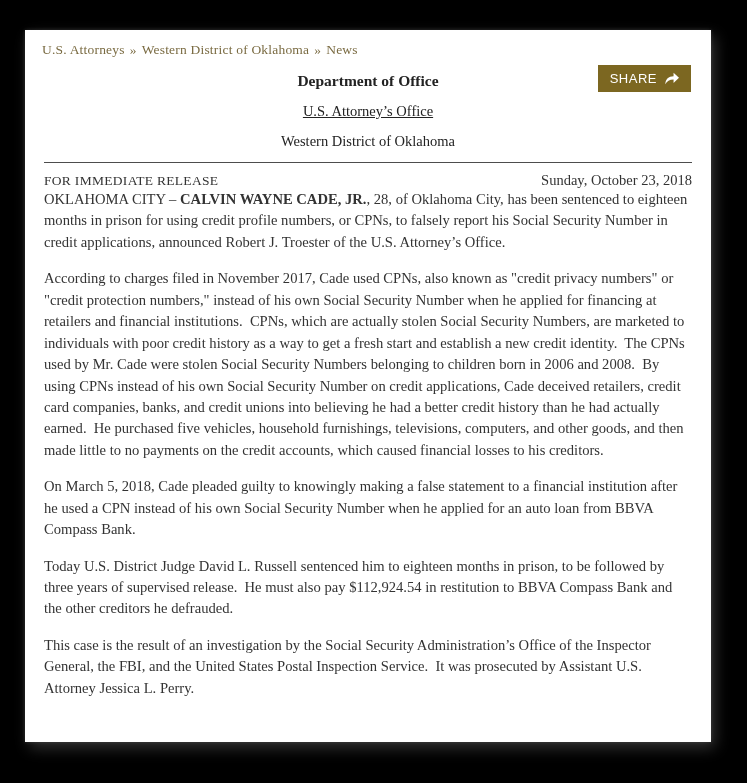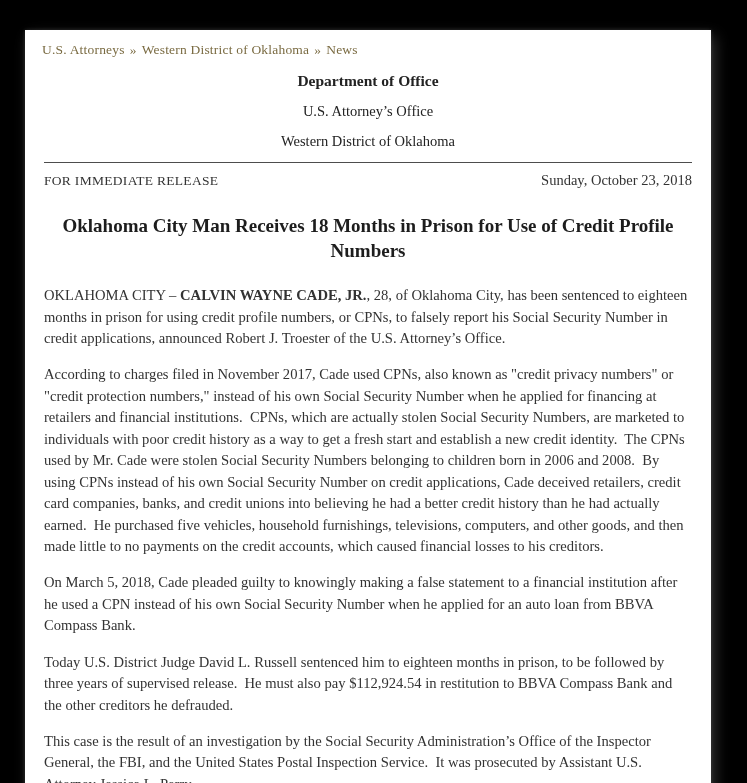--- a/index.html
+++ b/index.html
@@ -44,20 +44,21 @@
     color: #222222;
   }
   .masthead .agency {
     font-weight: bold;
     font-size: 15.5px;
     margin-bottom: 13px;
   }
   .masthead .office {
     font-size: 14.5px;
     margin-bottom: 13px;
+    text-decoration: underline;
   }
   .masthead .district {
     font-size: 14.5px;
     margin-bottom: 6px;
   }
   
   .share-button {
     position: absolute;
     top: 35px;
     right: 20px;
@@ -111,35 +112,42 @@
   .body strong { font-weight: bold; }
 </style>
 </head>
 <body>
 
 <div class="page">
   <div class="card">
 
     <nav class="breadcrumb"><a href="#">U.S. Attorneys</a><span class="sep">»</span><a href="#">Western District of Oklahoma</a><span class="sep">»</span><a href="#">News</a></nav>
 
+    <button class="share-button">
+      <span class="share-label">SHARE</span>
+      <span class="share-icon">
+        <svg width="16" height="14" viewBox="0 0 20 18" aria-hidden="true">
+          <path d="M12 1 L19 7.5 L12 14 L12 9.6 C6.6 9.6 3.6 11.6 1.4 15.8 C1.7 8.9 5.6 5.6 12 5.4 Z" fill="#ffffff"></path>
+        </svg>
+      </span>
+    </button>
 
     <header class="masthead">
       <div class="agency">Department of Office</div>
       <div class="office">U.S. Attorney’s Office</div>
       <div class="district">Western District of Oklahoma</div>
     </header>
 
     <hr class="divider">
 
     <div class="meta-row">
       <span class="kicker">FOR IMMEDIATE RELEASE</span>
       <span class="date">Sunday, October 23, 2018</span>
     </div>
 
-    <h1 class="title">Oklahoma City Man Receives 18 Months in Prison for Use of Credit Profile Numbers</h1>
 
     <div class="body">
       <p><span>OKLAHOMA CITY – </span><strong>CALVIN WAYNE CADE, JR.</strong><span>, 28, of Oklahoma City, has been sentenced to eighteen months in prison for using credit profile numbers, or CPNs, to falsely report his Social Security Number in credit applications, announced Robert J. Troester of the U.S. Attorney’s Office.</span></p>
       <p>According to charges filed in November 2017, Cade used CPNs, also known as "credit privacy numbers" or "credit protection numbers," instead of his own Social Security Number when he applied for financing at retailers and financial institutions.  CPNs, which are actually stolen Social Security Numbers, are marketed to individuals with poor credit history as a way to get a fresh start and establish a new credit identity.  The CPNs used by Mr. Cade were stolen Social Security Numbers belonging to children born in 2006 and 2008.  By using CPNs instead of his own Social Security Number on credit applications, Cade deceived retailers, credit card companies, banks, and credit unions into believing he had a better credit history than he had actually earned.  He purchased five vehicles, household furnishings, televisions, computers, and other goods, and then made little to no payments on the credit accounts, which caused financial losses to his creditors.</p>
       <p>On March 5, 2018, Cade pleaded guilty to knowingly making a false statement to a financial institution after he used a CPN instead of his own Social Security Number when he applied for an auto loan from BBVA Compass Bank.</p>
       <p>Today U.S. District Judge David L. Russell sentenced him to eighteen months in prison, to be followed by three years of supervised release.  He must also pay $112,924.54 in restitution to BBVA Compass Bank and the other creditors he defrauded.</p>
       <p>This case is the result of an investigation by the Social Security Administration’s Office of the Inspector General, the FBI, and the United States Postal Inspection Service.  It was prosecuted by Assistant U.S. Attorney Jessica L. Perry.</p>
     </div>
 
   </div>

